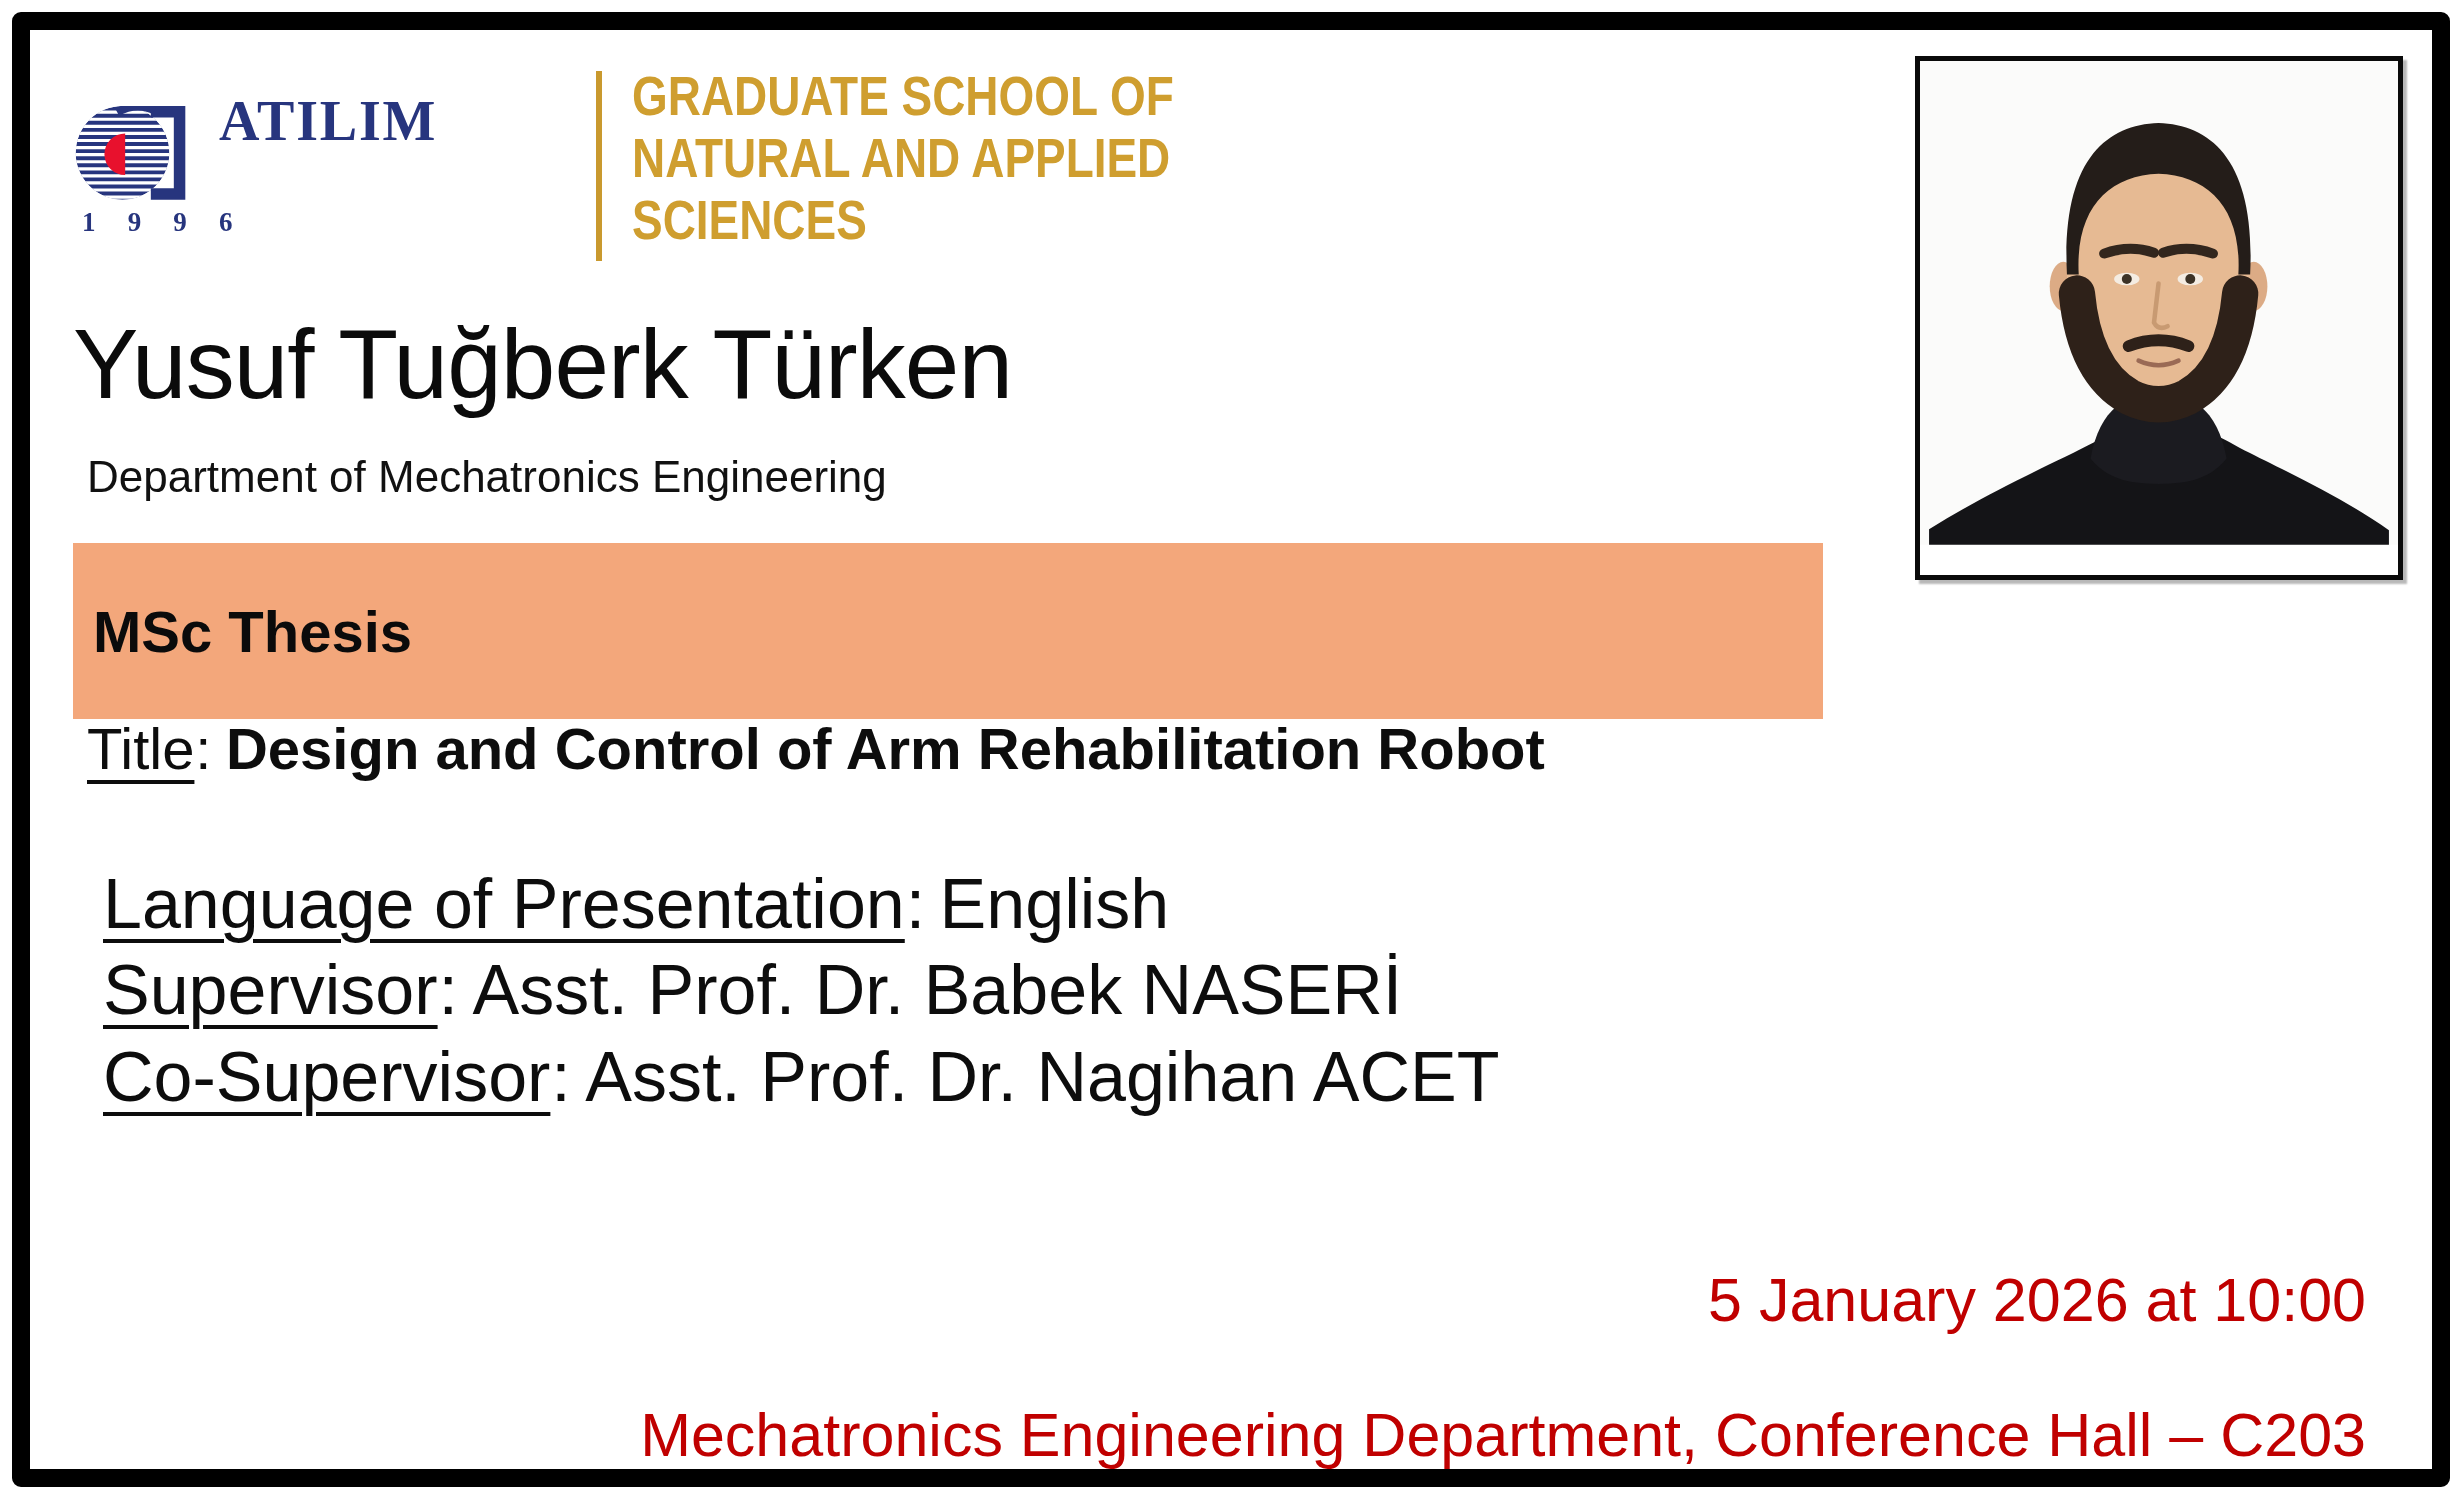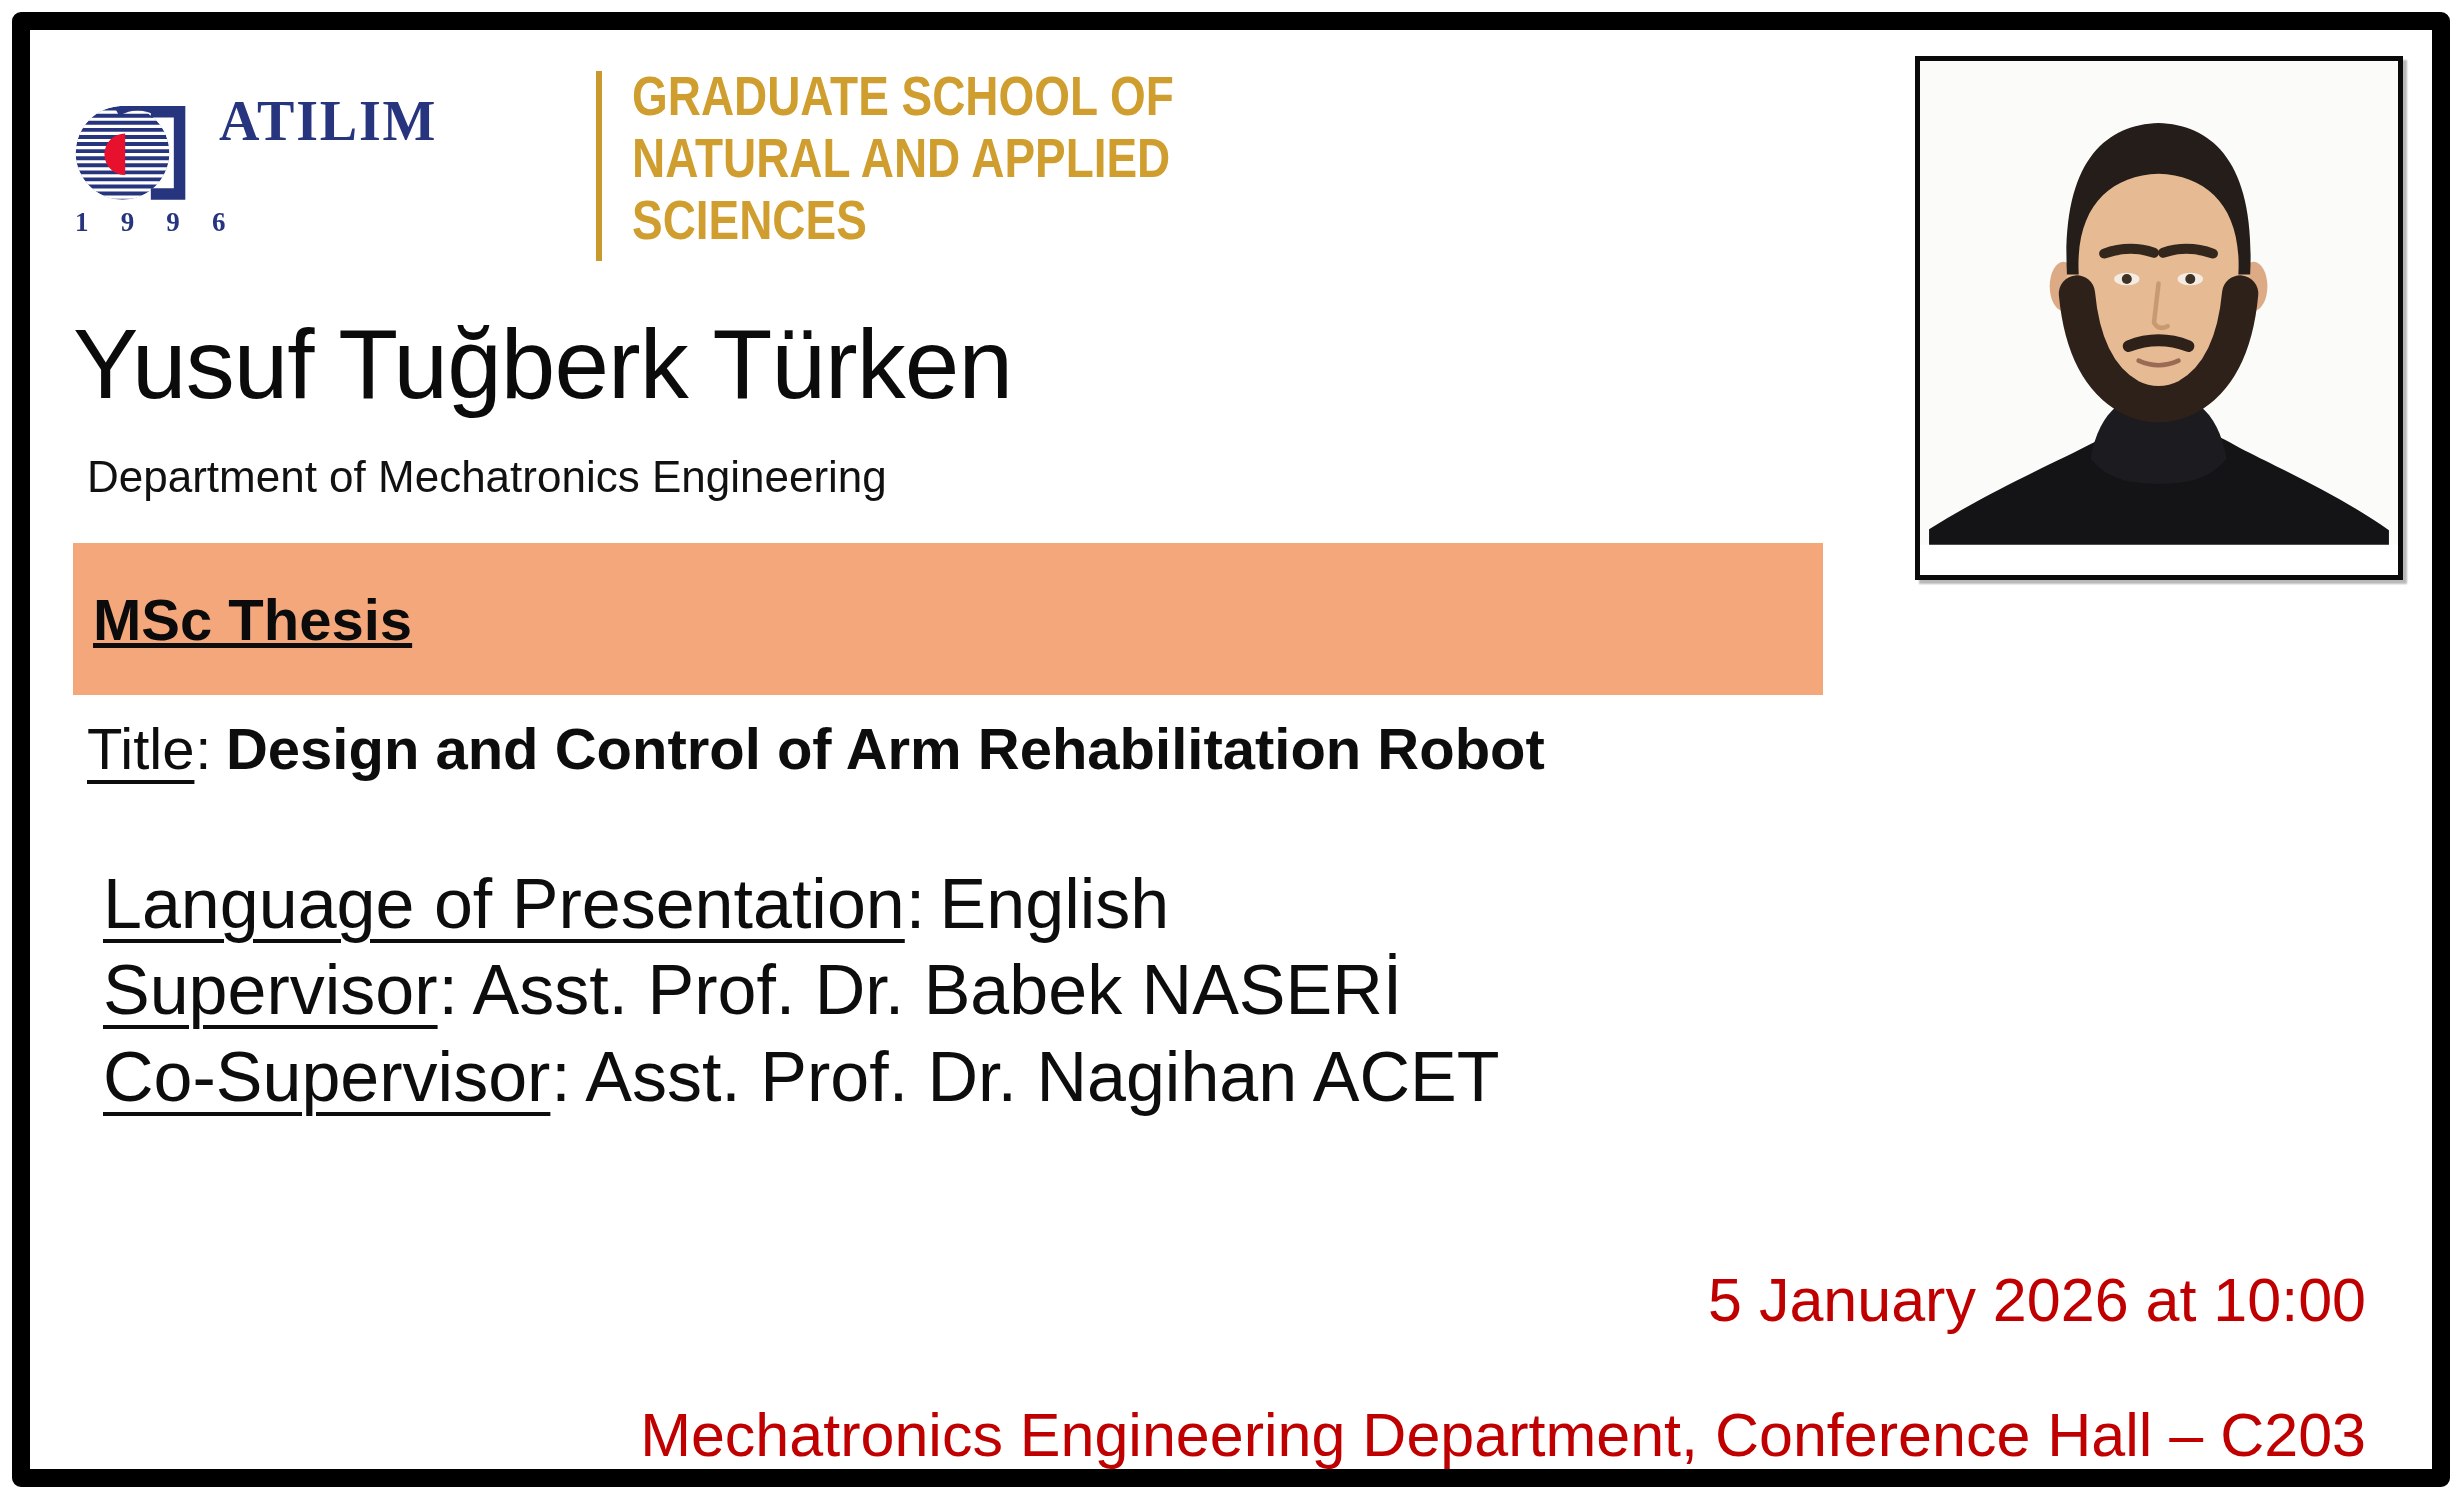--- a/index.html
+++ b/index.html
@@ -18,21 +18,21 @@
 
   .border-frame{
     position:absolute;left:11.8px;top:11.8px;right:11.8px;bottom:11.8px;
     border:18px solid var(--border);border-radius:9px;background:transparent;
     pointer-events:none;
   }
 
   
   .logo-mark{position:absolute;left:73px;top:106px;width:115px;height:96px;}
   .logo-year{
-    position:absolute;left:75px;top:207px;width:163px;
+    position:absolute;left:82px;top:207px;width:163px;
     font-family:"Liberation Serif",serif;font-weight:700;font-size:27px;
     letter-spacing:12.7px;color:var(--navy);white-space:nowrap;
   }
   .wordmark{
     position:absolute;left:219px;top:94px;
     font-family:"Liberation Serif",serif;font-weight:700;color:var(--navy);
     font-size:56px;line-height:55px;letter-spacing:1.8px;white-space:nowrap;
   }
   .gold-bar{position:absolute;left:596px;top:71px;width:6.3px;height:190px;background:var(--goldbar);}
   .school-block{
@@ -53,22 +53,22 @@
   .student-name{
     position:absolute;left:73px;top:313px;
     font-size:98px;font-weight:400;letter-spacing:-0.9px;line-height:1.05;
     color:#0b0b0b;white-space:nowrap;
   }
   .department{
     position:absolute;left:87px;top:455px;
     font-size:44px;line-height:1;color:#111;white-space:nowrap;
   }
   .banner{
-    position:absolute;left:73px;top:543px;width:1750px;height:152px;
-    background:var(--bannerbg);display:flex;align-items:center;padding-left:20px;text-decoration:underline;
+    position:absolute;left:73px;top:543px;width:1750px;height:176px;
+    background:var(--bannerbg);display:flex;align-items:center;padding-left:20px;
   }
   .banner .banner-label{font-size:58px;font-weight:700;color:#0b0b0b;}
 
   .title-row{position:absolute;left:87px;top:720px;font-size:58px;line-height:1;white-space:nowrap;}
   .detail-row{position:absolute;left:103px;font-size:70px;line-height:1;white-space:nowrap;}
   .detail-row.r0{top:869px;}
   .detail-row.r1{top:955px;}
   .detail-row.r2{top:1042px;}
 
   .u-label{

